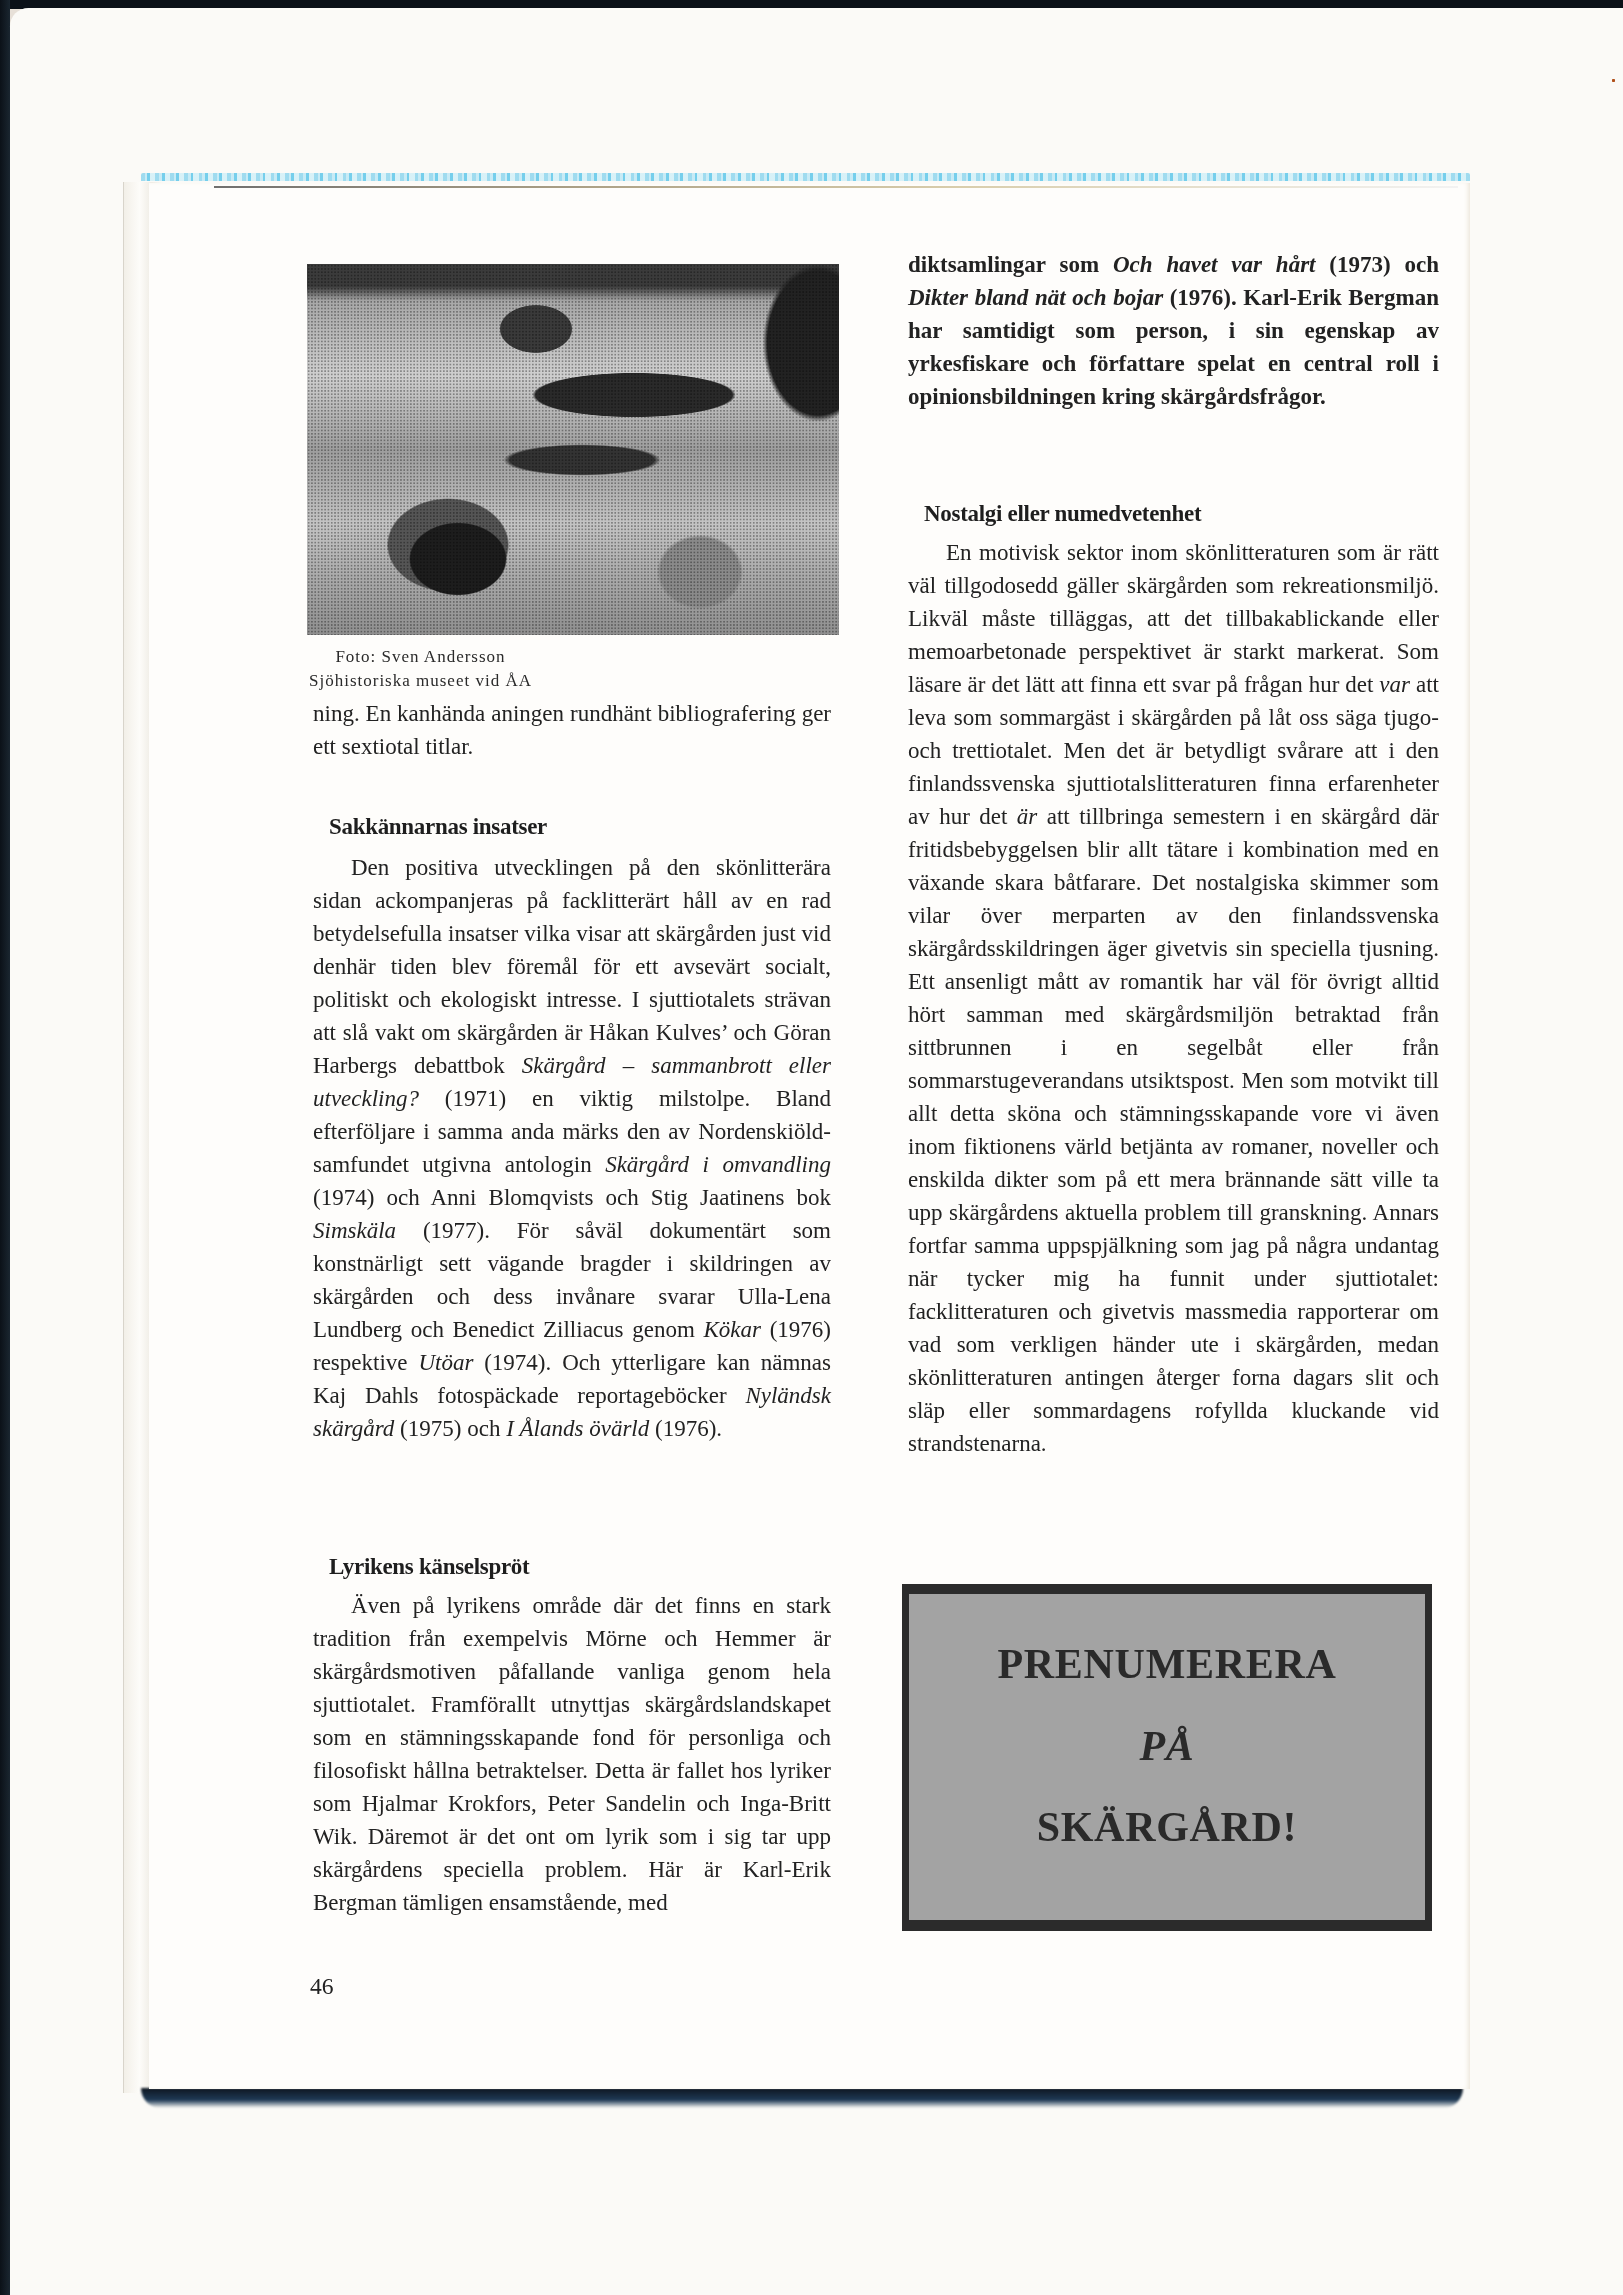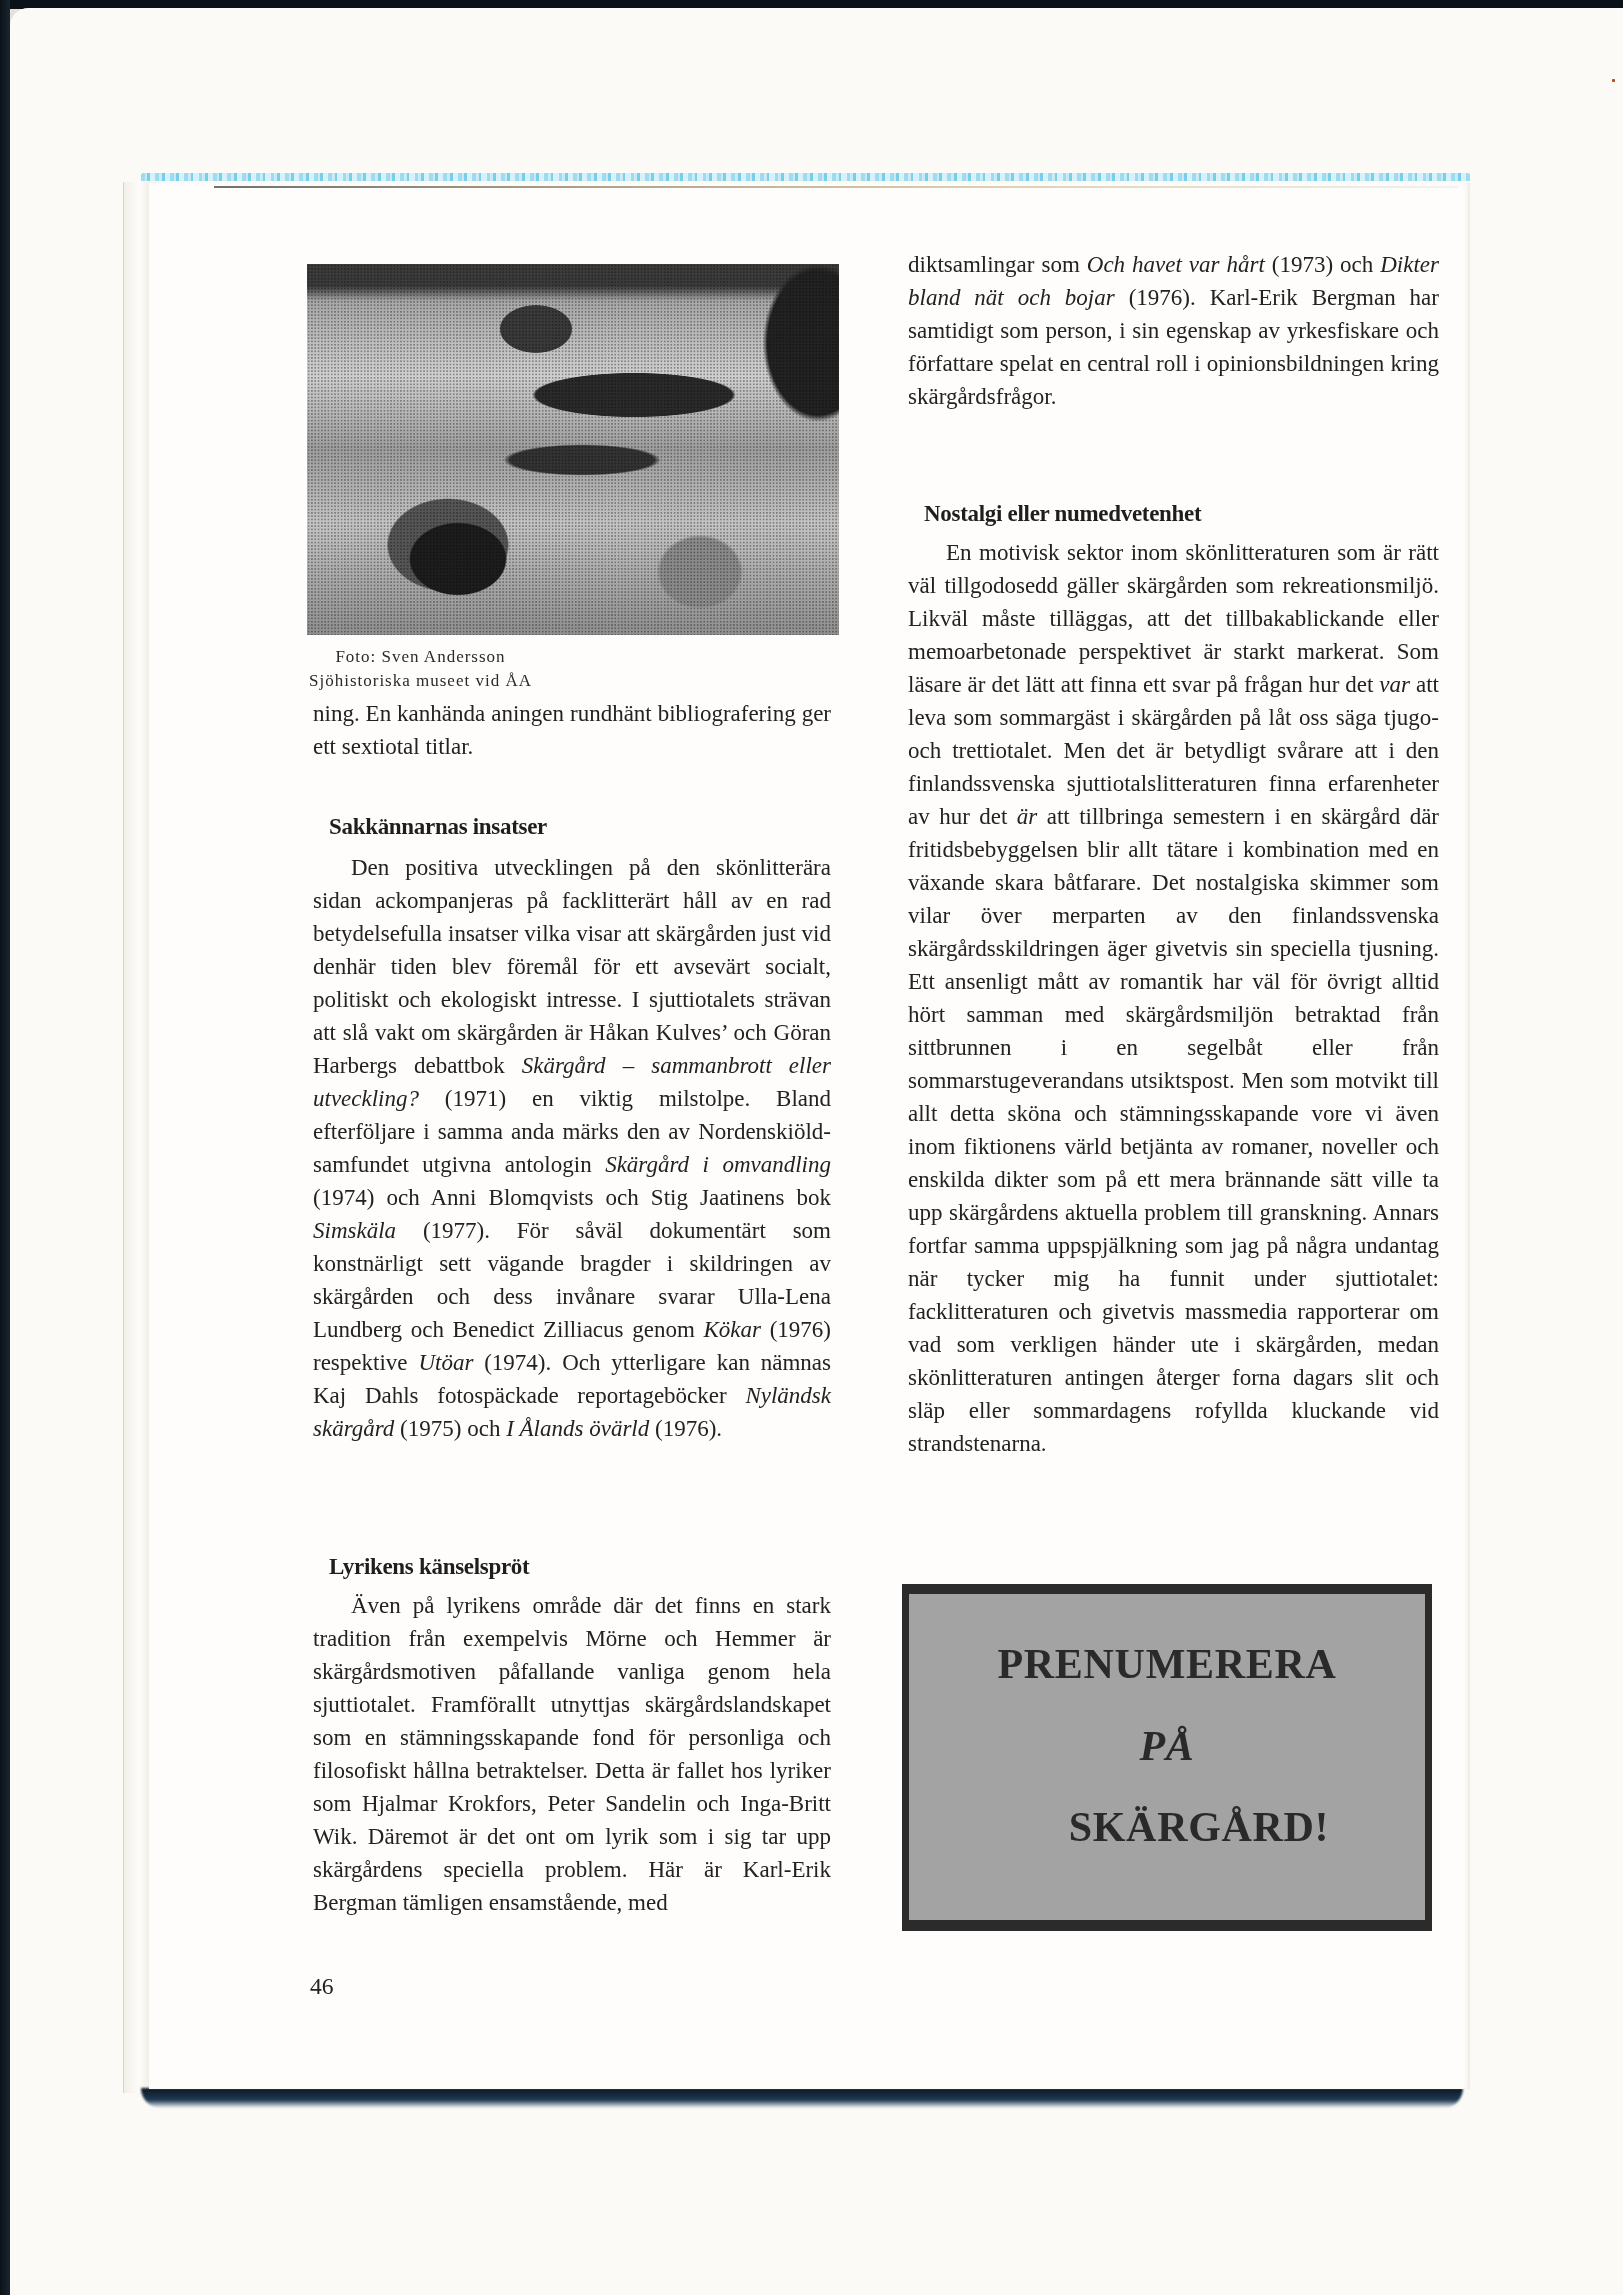--- a/index.html
+++ b/index.html
@@ -113,25 +113,25 @@
   <h3 style="left:164px;top:615px;">Sakkännarnas insatser</h3>
 
   <p class="p col indent" style="left:164px;top:668px;width:518px;">Den positiva utvecklingen på den skönlitterära sidan ackompanjeras på facklitterärt håll av en rad betydelsefulla insatser vilka visar att skärgården just vid denhär tiden blev föremål för ett avsevärt socialt, politiskt och ekologiskt intresse. I sjuttiotalets strävan att slå vakt om skärgården är Håkan Kulves’ och Göran Harbergs debattbok <i>Skärgård – sammanbrott eller utveckling?</i> (1971) en viktig milstolpe. Bland efterföljare i samma anda märks den av Nordenskiöld-samfundet utgivna antologin <i>Skärgård i omvandling</i> (1974) och Anni Blomqvists och Stig Jaatinens bok <i>Simskäla</i> (1977). För såväl dokumentärt som konstnärligt sett vägande bragder i skildringen av skärgården och dess invånare svarar Ulla-Lena Lundberg och Benedict Zilliacus genom <i>Kökar</i> (1976) respektive <i>Utöar</i> (1974). Och ytterligare kan nämnas Kaj Dahls fotospäckade reportageböcker <i>Nyländsk skärgård</i> (1975) och <i>I Ålands övärld</i> (1976).</p>
 
   <h3 style="left:164px;top:1355px;">Lyrikens känselspröt</h3>
 
   <p class="p col indent" style="left:164px;top:1406px;width:518px;">Även på lyrikens område där det finns en stark tradition från exempelvis Mörne och Hemmer är skärgårdsmotiven påfallande vanliga genom hela sjuttiotalet. Framförallt utnyttjas skärgårdslandskapet som en stämningsskapande fond för personliga och filosofiskt hållna betraktelser. Detta är fallet hos lyriker som Hjalmar Krokfors, Peter Sandelin och Inga-Britt Wik. Däremot är det ont om lyrik som i sig tar upp skärgårdens speciella problem. Här är Karl-Erik Bergman tämligen ensamstående, med</p>
 
   <div class="pagenum">46</div>
 
-  <p class="p col" style="left:759px;top:65px;width:531px;">diktsamlingar som <i>Och havet var hårt</i> (1973) och <i>Dikter bland nät och bojar</i> (1976). Karl-Erik Bergman har samtidigt som person, i sin egenskap av yrkesfiskare och författare spelat en central roll i opinionsbildningen kring skärgårdsfrågor.</p>
+  <p class="p col" style="left:759px;top:65px;width:531px;font-weight:bold;">diktsamlingar som <i>Och havet var hårt</i> (1973) och <i>Dikter bland nät och bojar</i> (1976). Karl-Erik Bergman har samtidigt som person, i sin egenskap av yrkesfiskare och författare spelat en central roll i opinionsbildningen kring skärgårdsfrågor.</p>
 
   <h3 style="left:759px;top:302px;">Nostalgi eller numedvetenhet</h3>
 
   <p class="p col indent" style="left:759px;top:353px;width:531px;">En motivisk sektor inom skönlitteraturen som är rätt väl tillgodosedd gäller skärgården som rekreationsmiljö. Likväl måste tilläggas, att det tillbakablickande eller memoarbetonade perspektivet är starkt markerat. Som läsare är det lätt att finna ett svar på frågan hur det <i>var</i> att leva som sommargäst i skärgården på låt oss säga tjugo- och trettiotalet. Men det är betydligt svårare att i den finlandssvenska sjuttiotalslitteraturen finna erfarenheter av hur det <i>är</i> att tillbringa semestern i en skärgård där fritidsbebyggelsen blir allt tätare i kombination med en växande skara båtfarare. Det nostalgiska skimmer som vilar över merparten av den finlandssvenska skärgårdsskildringen äger givetvis sin speciella tjusning. Ett ansenligt mått av romantik har väl för övrigt alltid hört samman med skärgårdsmiljön betraktad från sittbrunnen i en segelbåt eller från sommarstugeverandans utsiktspost. Men som motvikt till allt detta sköna och stämningsskapande vore vi även inom fiktionens värld betjänta av romaner, noveller och enskilda dikter som på ett mera brännande sätt ville ta upp skärgårdens aktuella problem till granskning. Annars fortfar samma uppspjälkning som jag på några undantag när tycker mig ha funnit under sjuttiotalet: facklitteraturen och givetvis massmedia rapporterar om vad som verkligen händer ute i skärgården, medan skönlitteraturen antingen återger forna dagars slit och släp eller sommardagens rofyllda kluckande vid strandstenarna.</p>
 
   <div class="ad">
     <div class="ad-line" style="top:46px;">PRENUMERERA</div>
     <div class="ad-line" style="top:128px;font-style:italic;">PÅ</div>
-    <div class="ad-line" style="top:209px;padding-left:32px;">SKÄRGÅRD!</div>
+    <div class="ad-line" style="top:209px;">SKÄRGÅRD!</div>
   </div>
 </div>
 
 
 </body></html>

